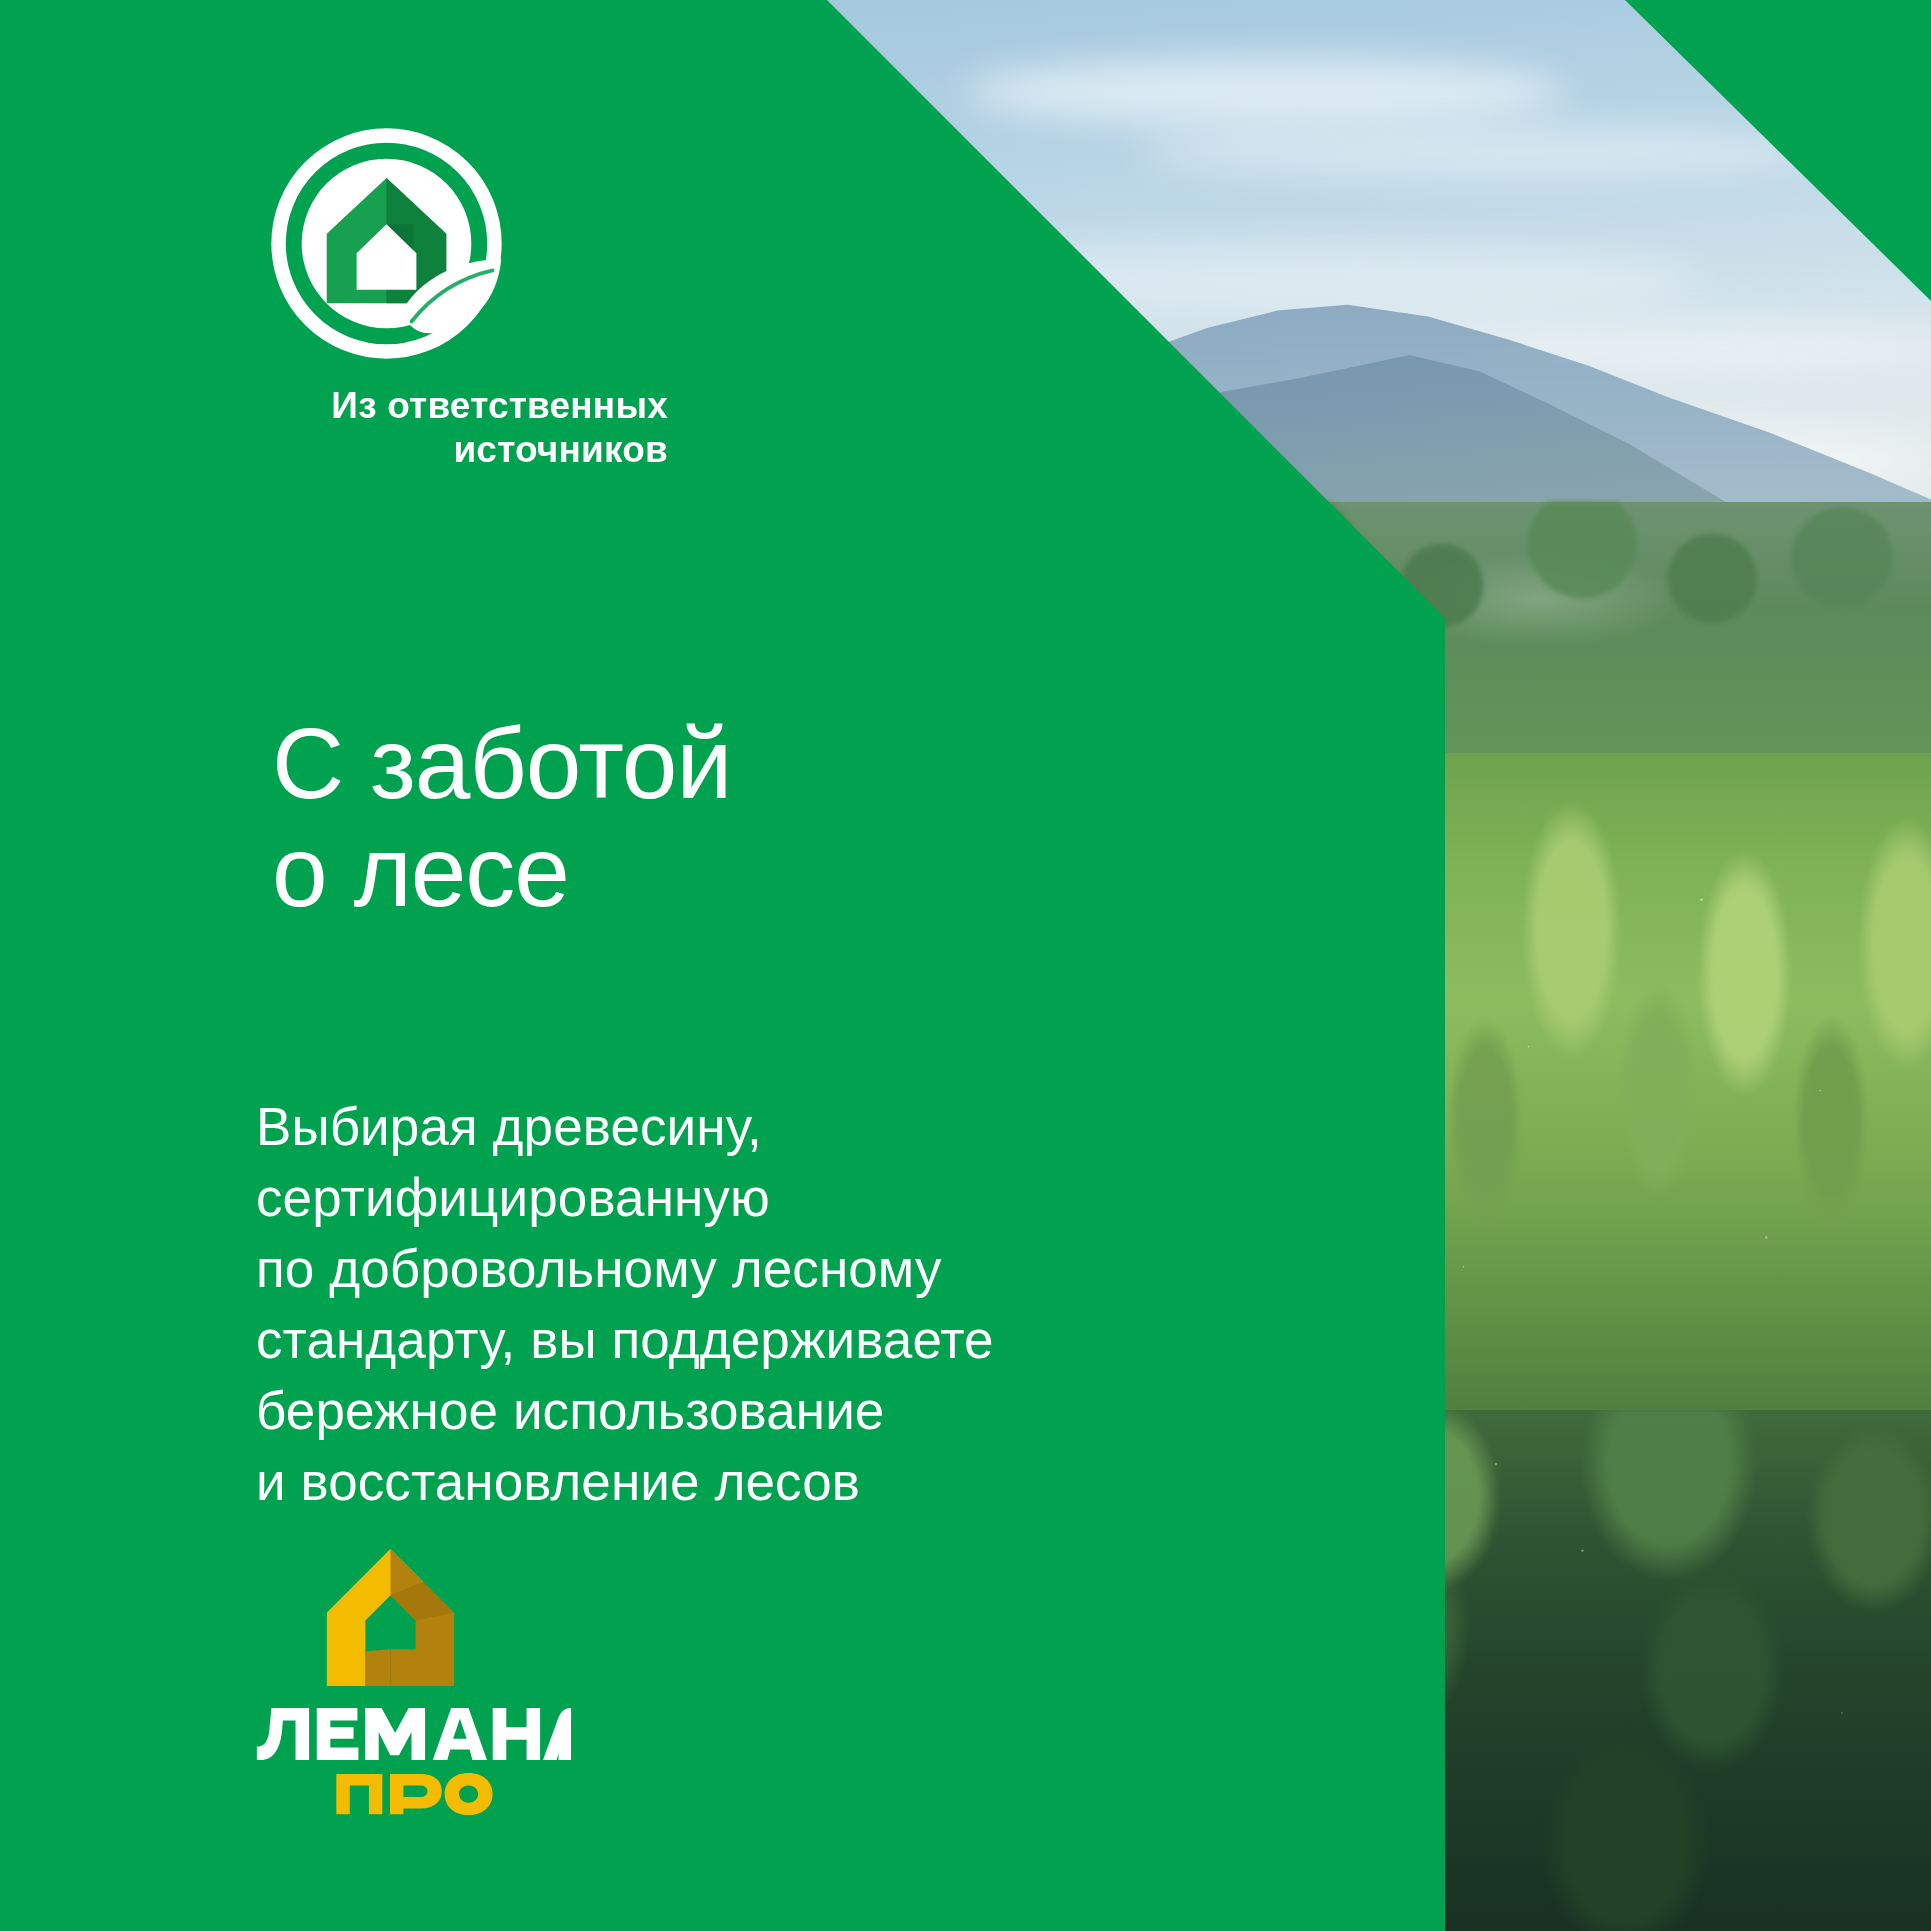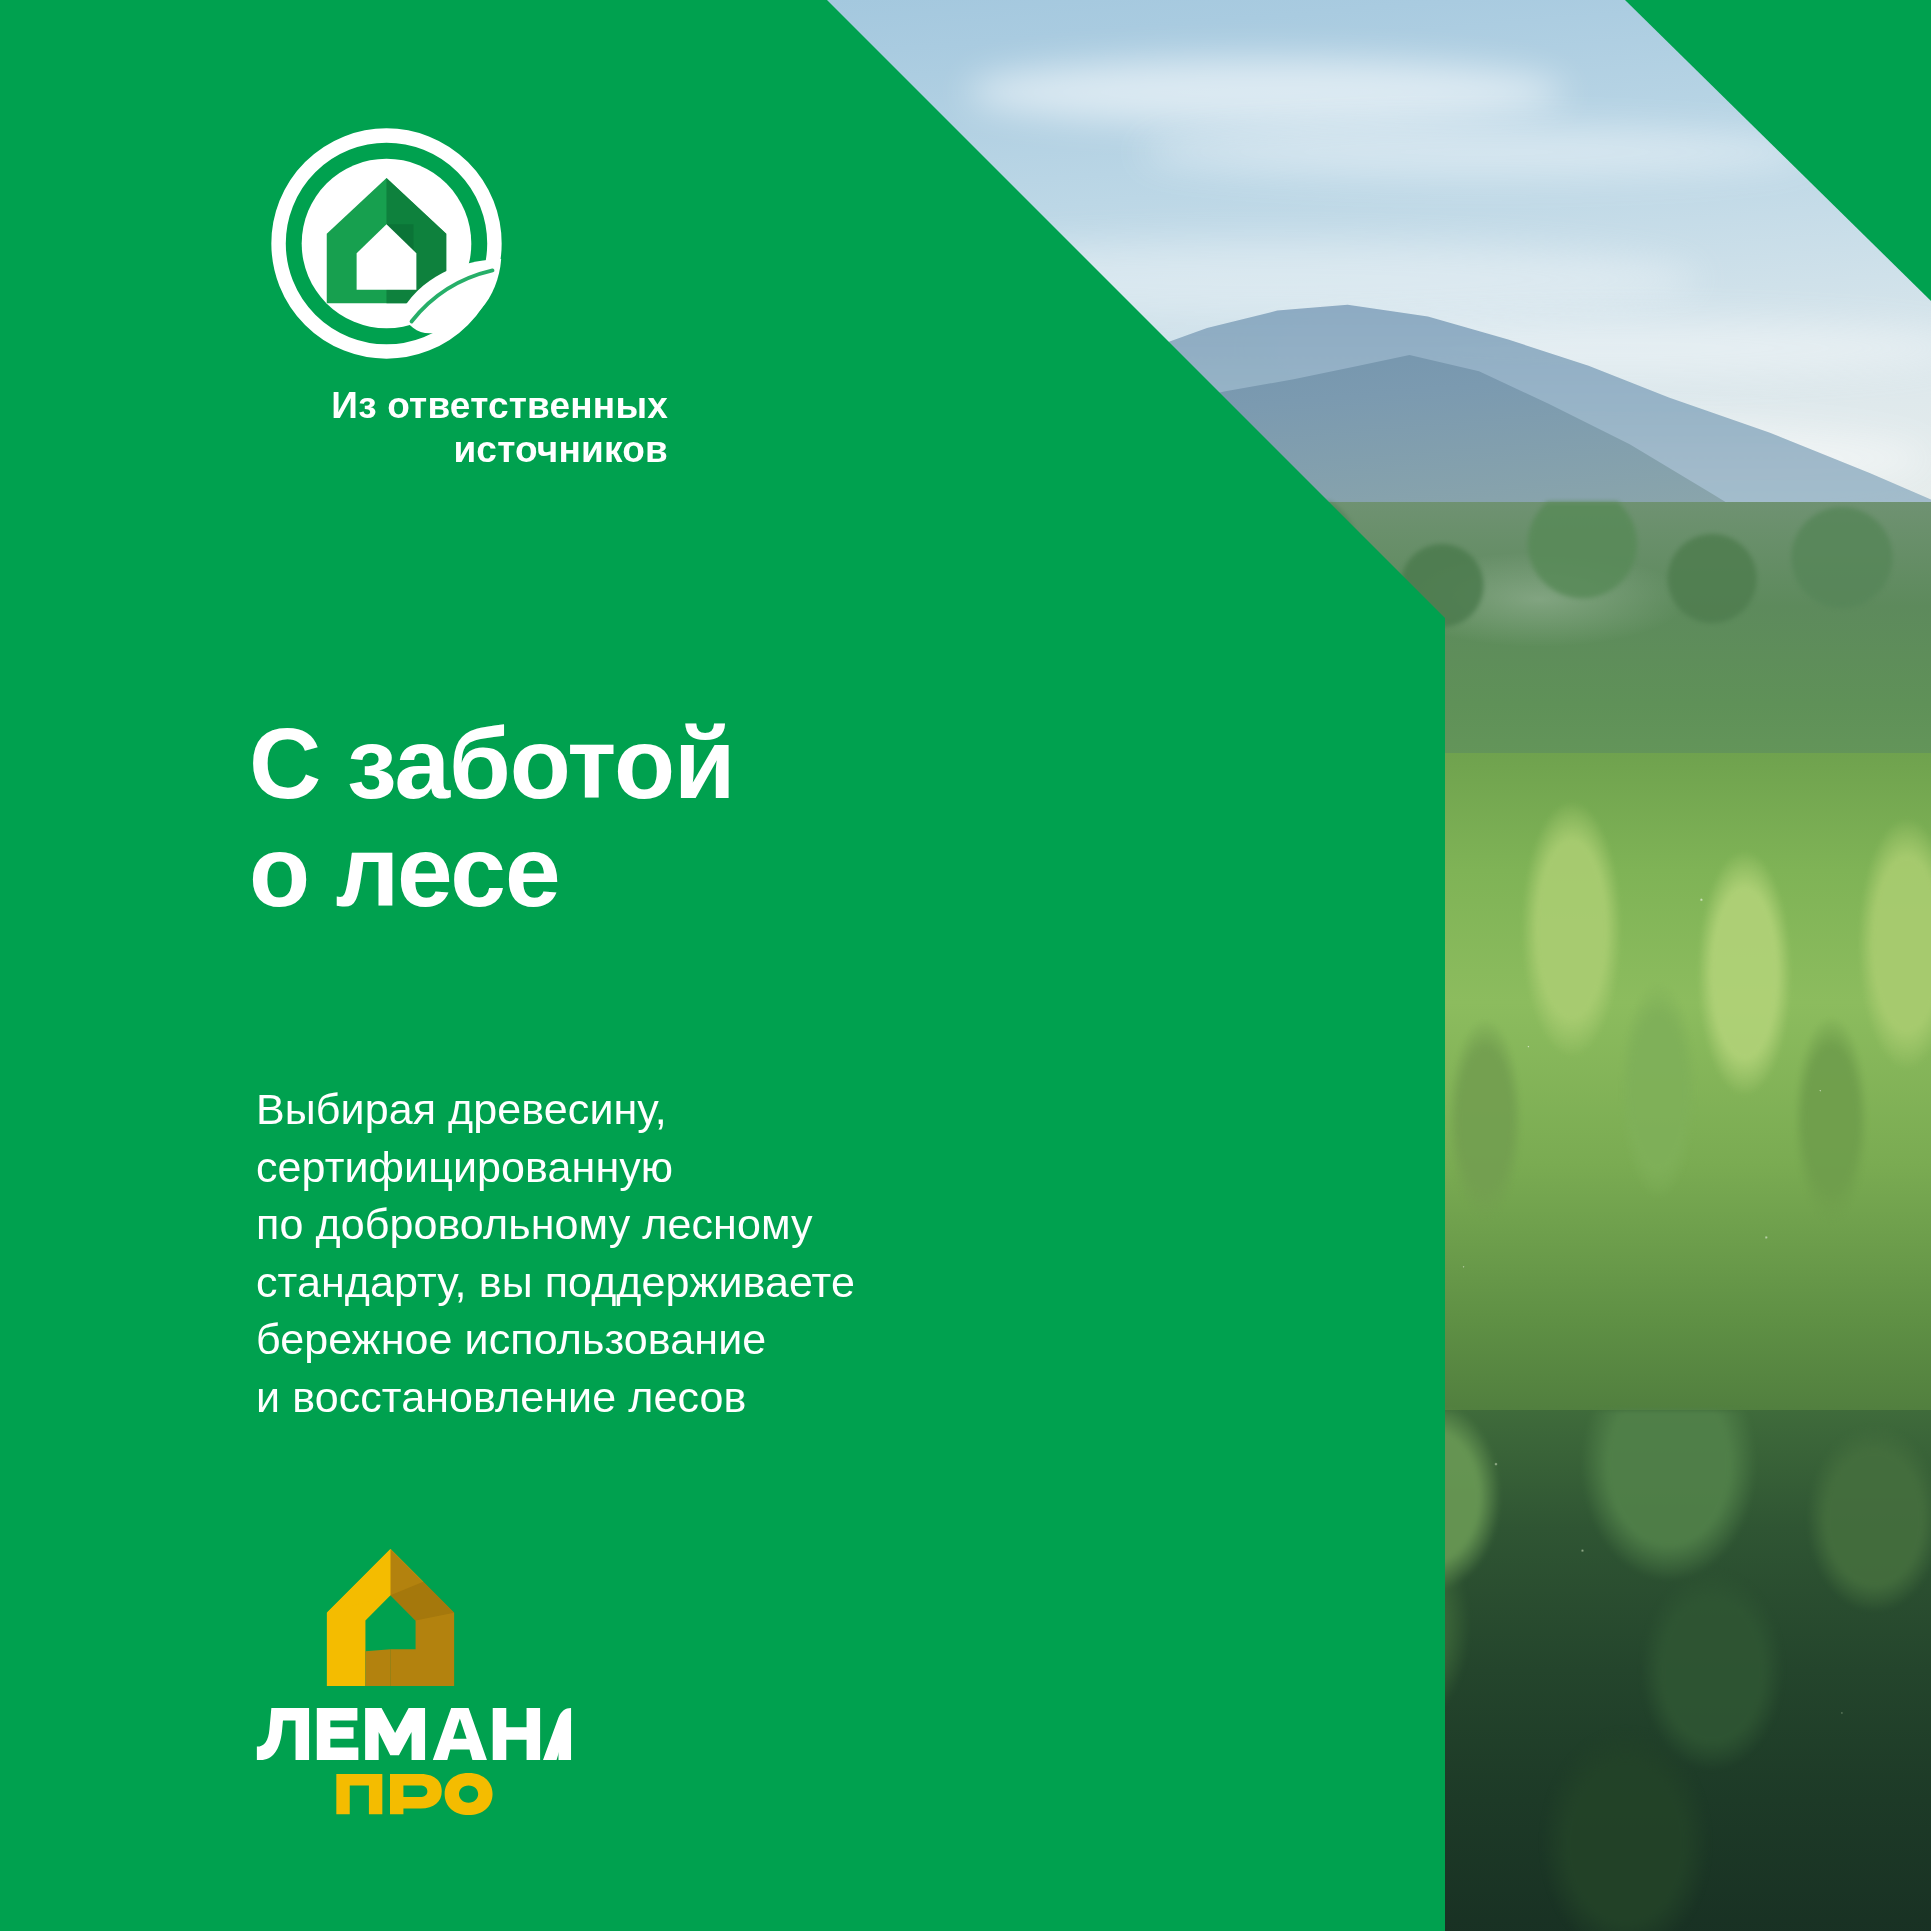--- a/index.html
+++ b/index.html
@@ -170,29 +170,29 @@
   .cert-mark svg{display:block;width:239px;height:239px;}
   .cert-caption{
     margin-top:21px;width:415px;
     color:#ffffff;font-weight:bold;font-size:37px;line-height:1.18;
     text-align:right;letter-spacing:0.2px;
     white-space:pre-line;
   }
 
   
   .headline{
-    position:absolute;left:249px;top:642px;
-    color:#ffffff;font-weight:bold;font-size:100px;line-height:1.08;
+    position:absolute;left:272px;top:642px;
+    color:#ffffff;font-weight:normal;font-size:100px;line-height:1.08;
     letter-spacing:-1px;white-space:pre-line;
   }
 
   
   .body-copy{
     position:absolute;left:256px;top:1038px;
-    color:#ffffff;font-size:43px;line-height:1.34;font-weight:400;
+    color:#ffffff;font-size:53px;line-height:1.34;font-weight:400;
     white-space:pre-line;letter-spacing:0.1px;
   }
 
   
   .brand{position:absolute;left:253px;top:1545px;width:406px;}
   .brand-house{width:135px;height:145px;margin-left:70px;display:block;}
   .brand-word{display:block;margin-top:13.5px;width:319px;height:60px;}
   .brand-pro{display:block;margin-top:7.7px;margin-left:79px;width:162px;height:46px;}
 </style>
 </head>

